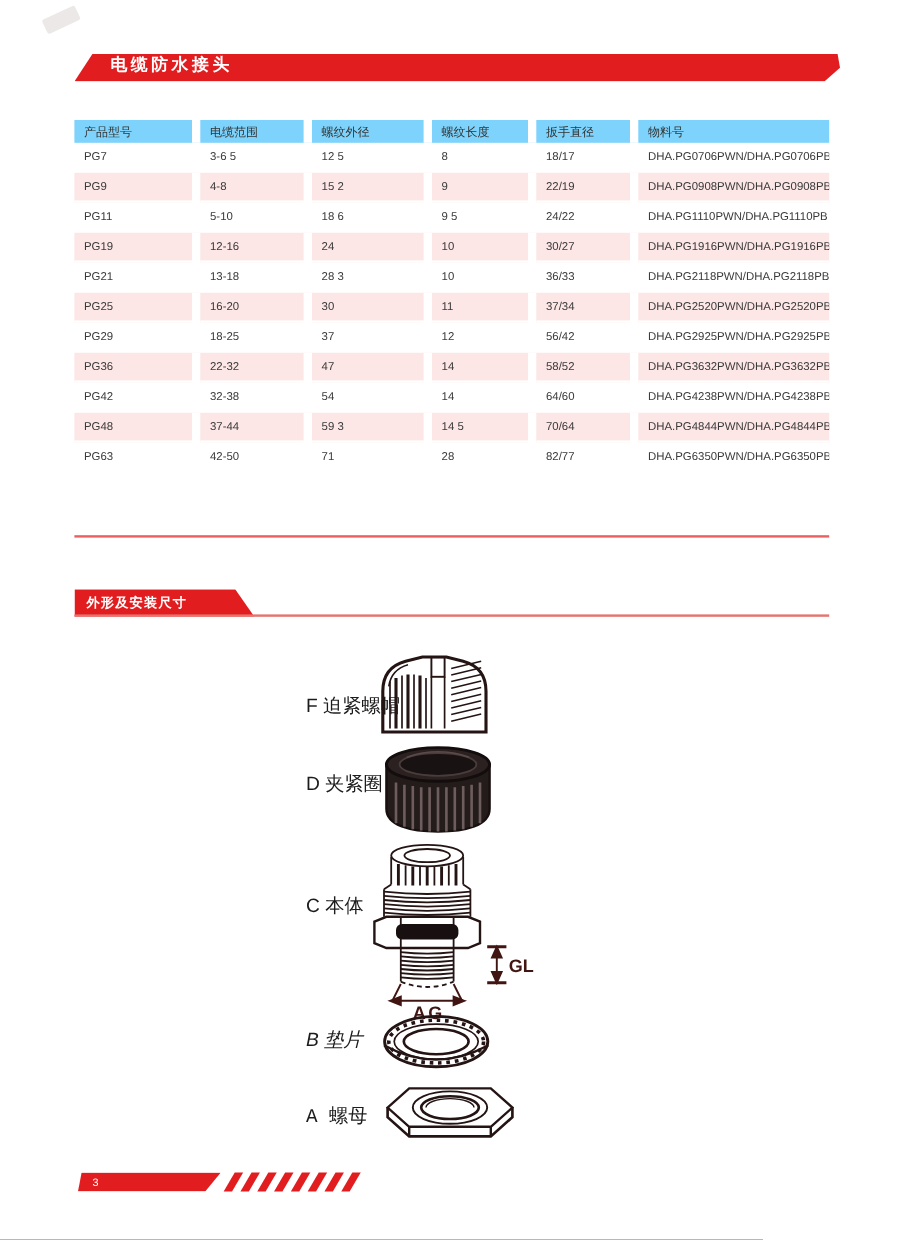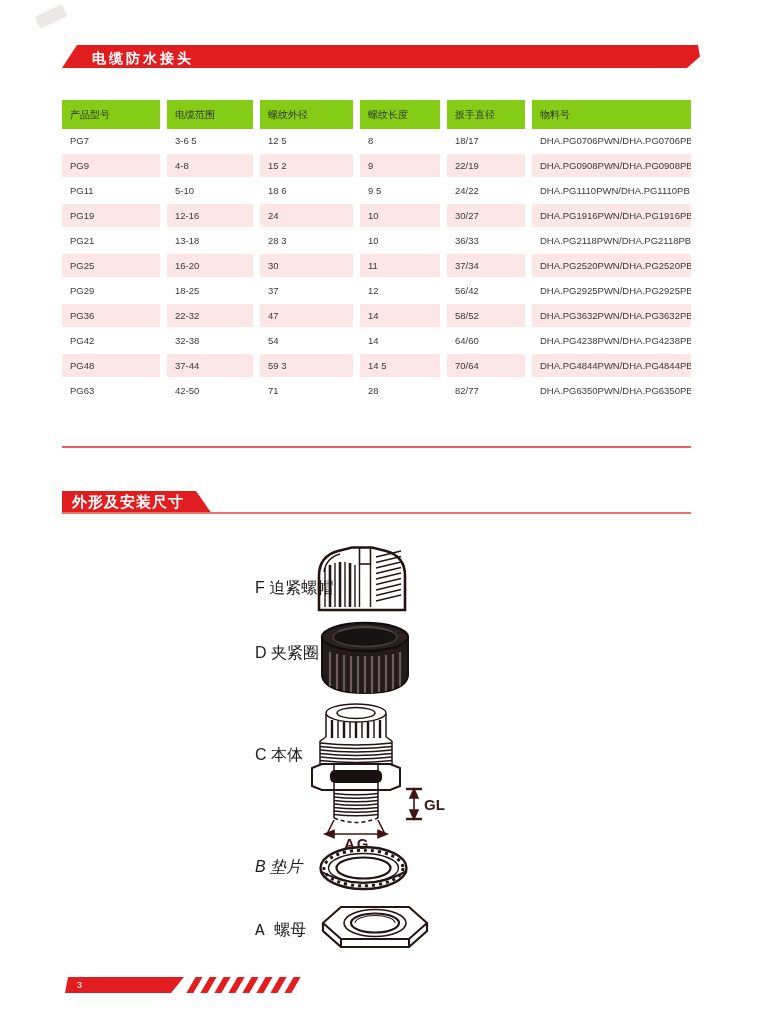--- a/index.html
+++ b/index.html
@@ -6,32 +6,32 @@
   .page{position:relative;width:761px;height:1033px;background:#ffffff;margin:0 auto;
         font-family:"Liberation Sans", sans-serif;overflow:hidden;}
 
   
   .smudge{position:absolute;left:36px;top:10px;width:30px;height:13px;background:#dcd6d4;
           transform:rotate(-25deg);opacity:.55;border-radius:2px;}
 
   
   .banner-top{position:absolute;left:62px;top:45px;width:638px;height:23px;background:#e21d1f;
       clip-path:polygon(15px 0, calc(100% - 2px) 0, 100% 50%, calc(100% - 13px) 100%, 0 100%);
-      display:flex;align-items:flex-end;padding-left:30px;box-sizing:border-box;
+      display:flex;align-items:flex-start;padding-left:30px;box-sizing:border-box;
       color:#fff;font-size:14px;font-weight:bold;letter-spacing:3px;}
   .banner-sub{position:absolute;left:62px;top:491px;width:150px;height:23px;background:#e21d1f;
       clip-path:polygon(0 0, calc(100% - 16px) 0, 100% 100%, 0 100%);
       display:flex;align-items:center;padding-left:10px;box-sizing:border-box;
-      color:#fff;font-size:15px;font-weight:bold;letter-spacing:1px;}
+      color:#fff;font-size:11px;font-weight:bold;letter-spacing:1px;}
   .sub-underline{position:absolute;left:62px;top:512px;width:629px;height:2px;background:#e57370;}
 
   
   table.gland{position:absolute;left:62px;top:100px;width:629px;border-collapse:separate;
       border-spacing:0;table-layout:fixed;}
-  table.gland th{background:#84cc16;font-weight:normal;color:#333;height:29px;
+  table.gland th{background:#7dd3fc;font-weight:normal;color:#333;height:19px;
       font-size:10px;text-align:left;padding:0 0 0 8px;border-right:7px solid #fff;}
   table.gland td{color:#3a3a3a;height:23px;font-size:9.5px;text-align:left;padding:0 0 0 8px;
       border-right:7px solid #fff;border-bottom:2px solid #fff;white-space:nowrap;overflow:hidden;}
   table.gland th:last-child, table.gland td:last-child{border-right:none;}
   table.gland tbody tr:nth-child(even) td{background:#fce6e6;}
   .table-endline{position:absolute;left:62px;top:446px;width:629px;height:2px;background:#ea5f5f;}
 
   
   .part-label{position:absolute;left:255px;color:#1c1c1c;font-size:16px;white-space:nowrap;}
   .draw{position:absolute;}

